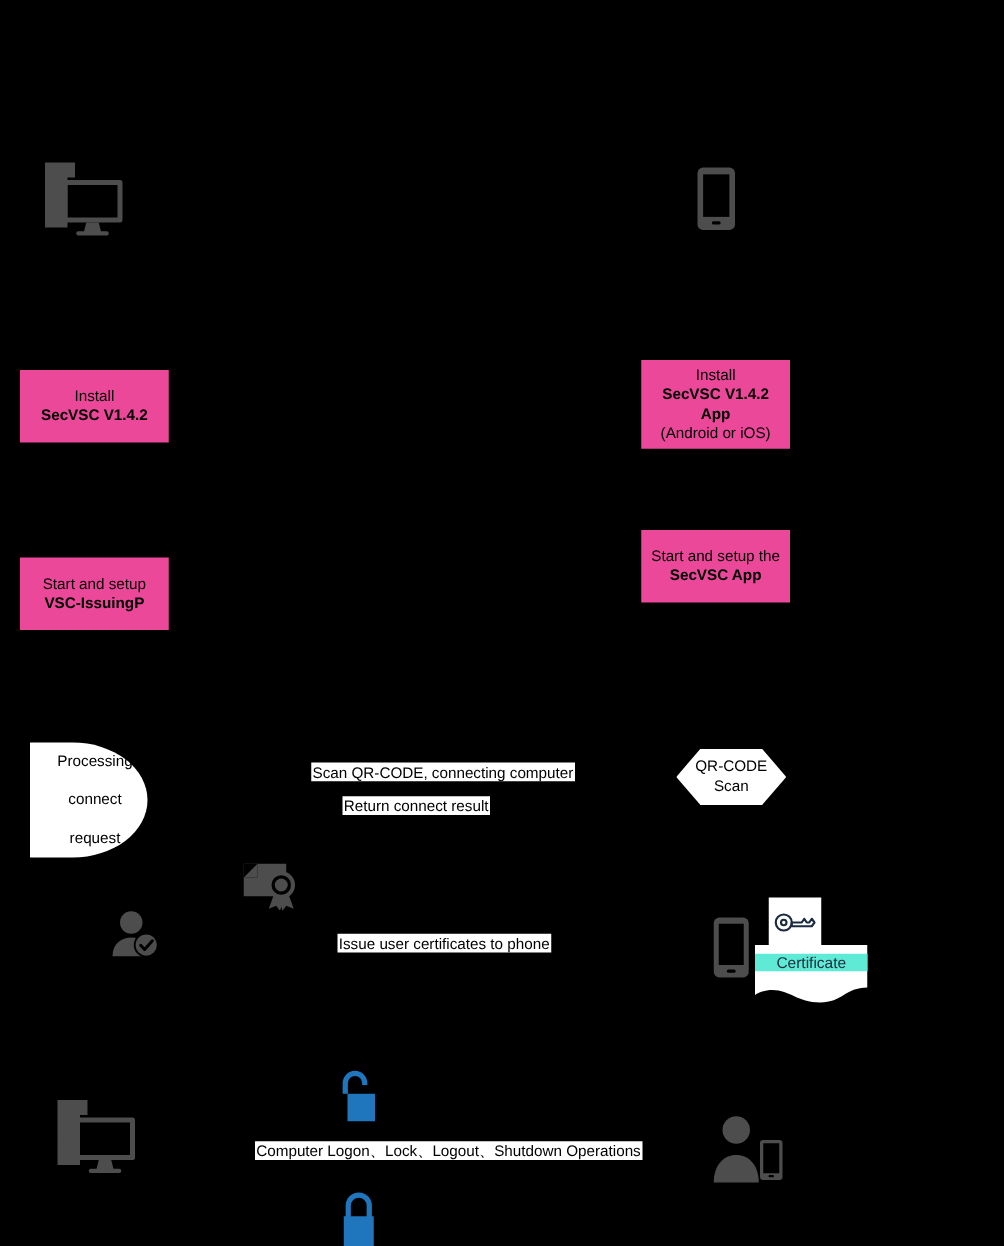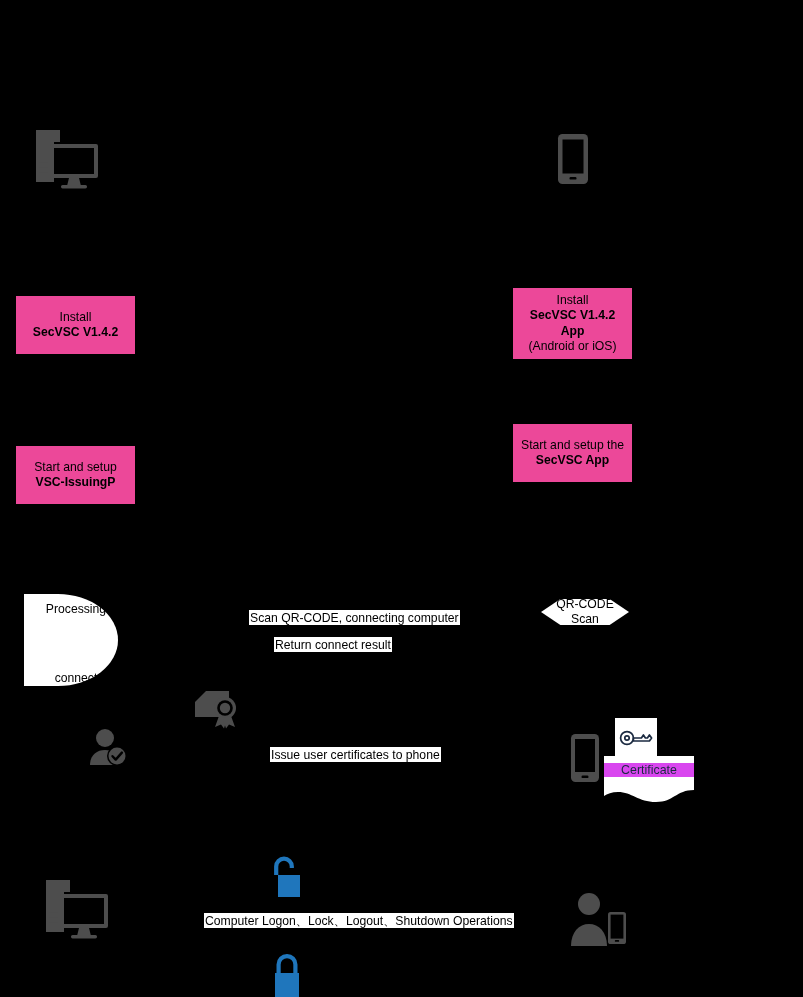--- a/index.html
+++ b/index.html
@@ -58,21 +58,20 @@
     justify-content: flex-start;
     text-align: center;
     font-size: 12.2px;
     line-height: 1.26;
     box-sizing: border-box;
   }
   .dshape span {
     display: block;
     width: 72px;
     padding-left: 8px;
-    margin-top: 39px;
   }
 
   
   .hexwrap {
     background: #ffffff;
     color: #000000;
     -webkit-clip-path: polygon(22% 0%, 78% 0%, 100% 50%, 78% 100%, 22% 100%, 0% 50%);
     clip-path: polygon(22% 0%, 78% 0%, 100% 50%, 78% 100%, 22% 100%, 0% 50%);
     display: flex;
     align-items: center;
@@ -83,21 +82,21 @@
   }
 
   
   .cert-top {
     background: #ffffff;
     display: flex;
     align-items: center;
     justify-content: center;
   }
   .cert-body {
-    background: #d946ef;
+    background: #5eead4;
     color: #1b2a41;
     font-size: 12.4px;
     text-align: center;
   }
 
   .icon svg { display: block; }
 </style>
 </head>
 <body>
 
@@ -158,21 +157,21 @@
   </div>
 
   <div class="abs dshape" style="left:24px; top:594px; width:94px; height:92px;">
     <span>
       <span>Processing</span><br>
       <span>connect</span><br>
       <span>request</span>
     </span>
   </div>
 
-  <div class="abs hexwrap" style="left:541px; top:599px; width:88px; height:26px;">
+  <div class="abs hexwrap" style="left:541px; top:599px; width:88px; height:45px;">
     <div>
       <span>QR-CODE</span><br>
       <span>Scan</span>
     </div>
   </div>
 
   <div class="abs flow-label" style="left:249px; top:610px;">Scan QR-CODE, connecting computer</div>
 
   <div class="abs flow-label" style="left:274px; top:637px;">Return connect result</div>
 

